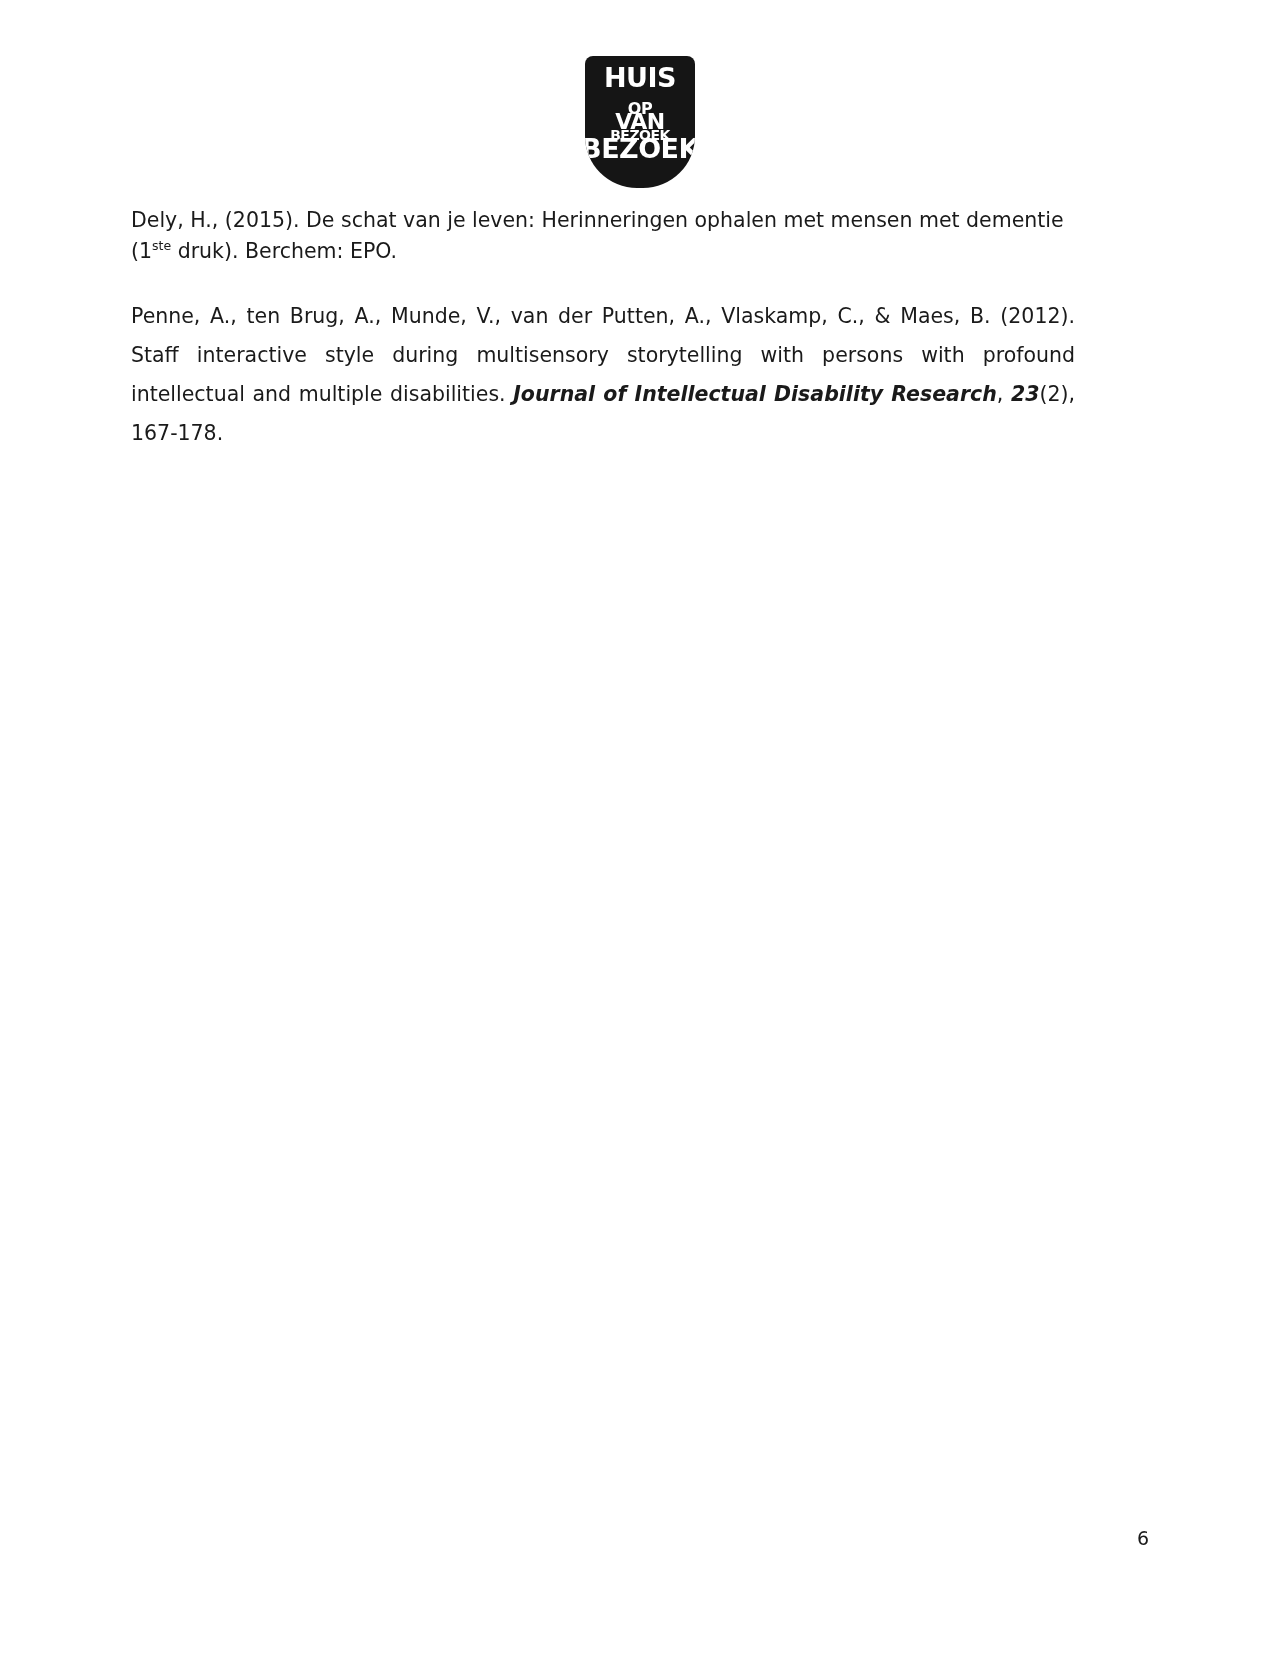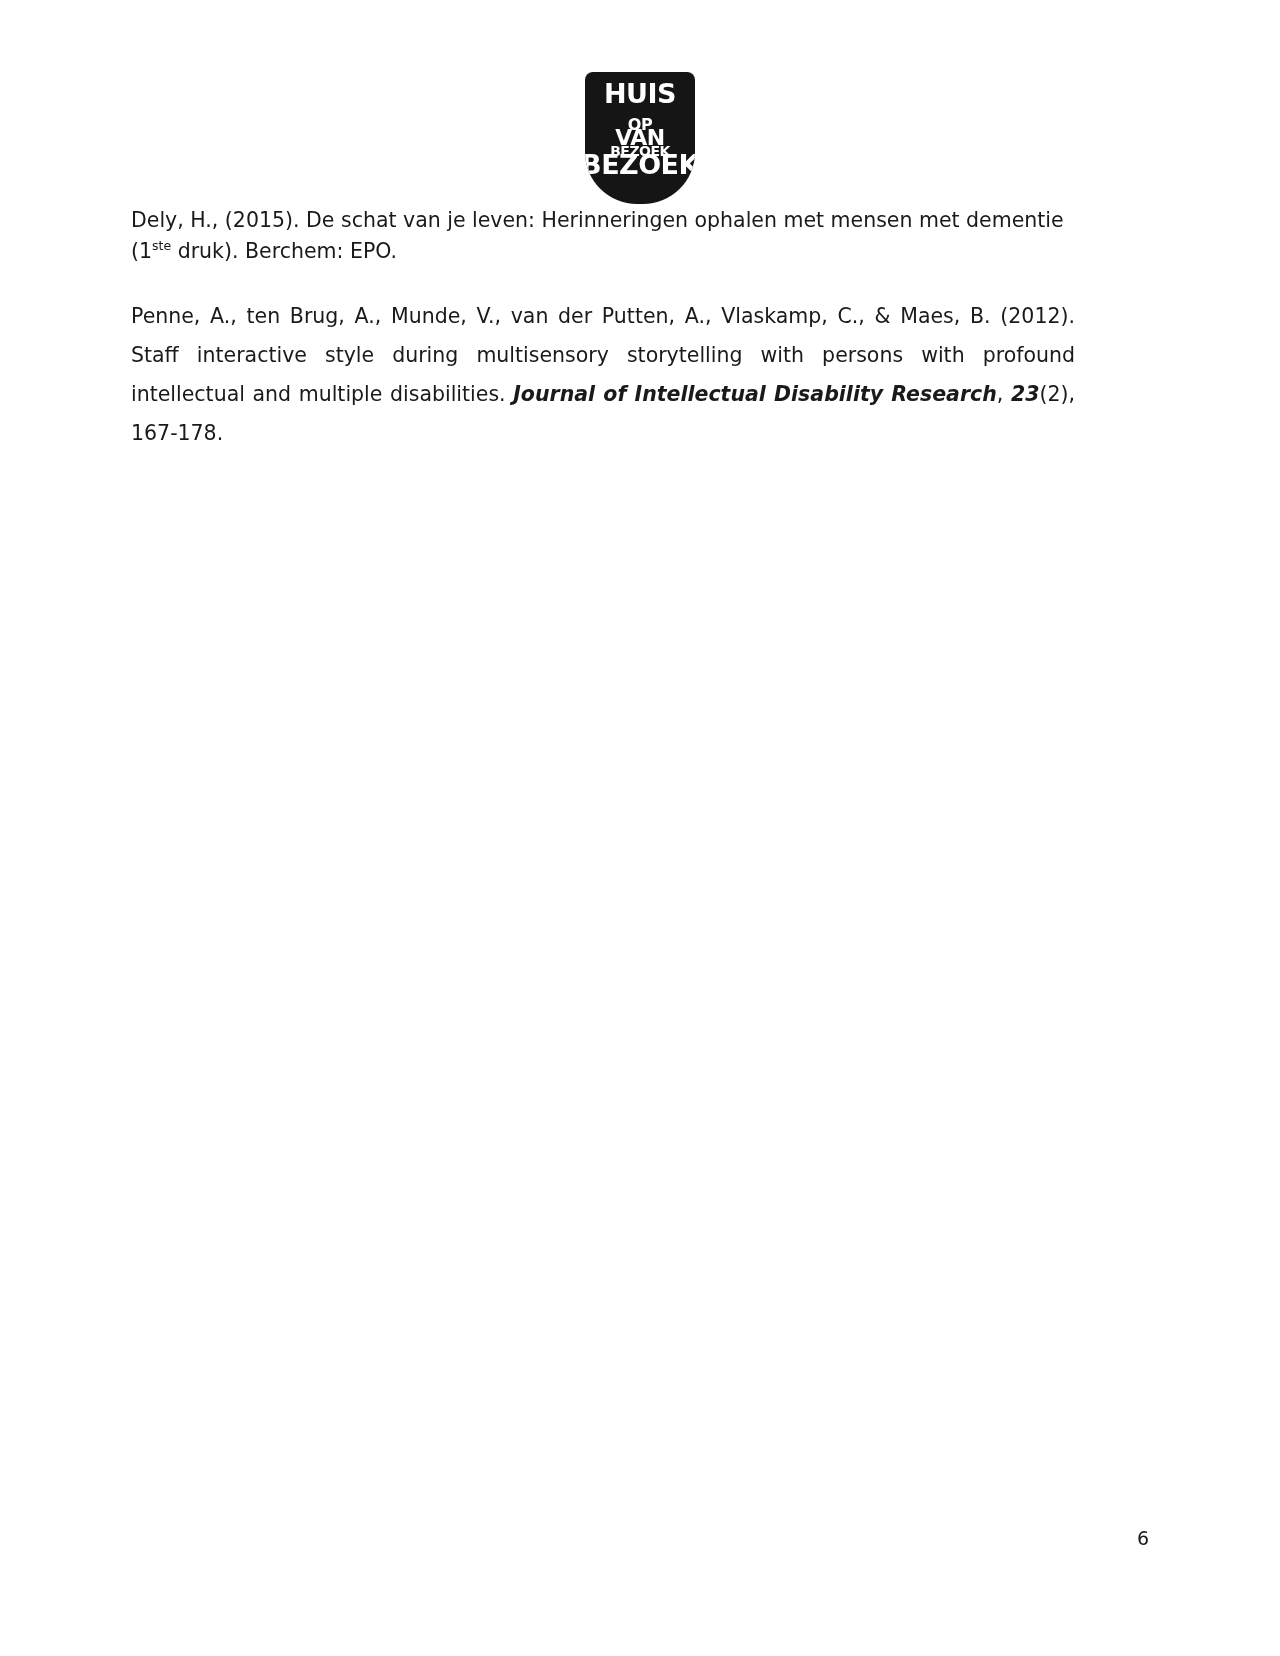--- a/index.html
+++ b/index.html
@@ -17,21 +17,21 @@
 
   .page {
     position: absolute;
     inset: 0;
     background: #fff;
   }
 
   
   .logo-wrap {
     position: absolute;
-    top: 72px;
+    top: 56px;
     left: 0;
     width: 100%;
     display: flex;
     justify-content: center;
   }
   .logo-shield {
     position: relative;
     width: 110px;
     height: 132px;
     background: #151515;

